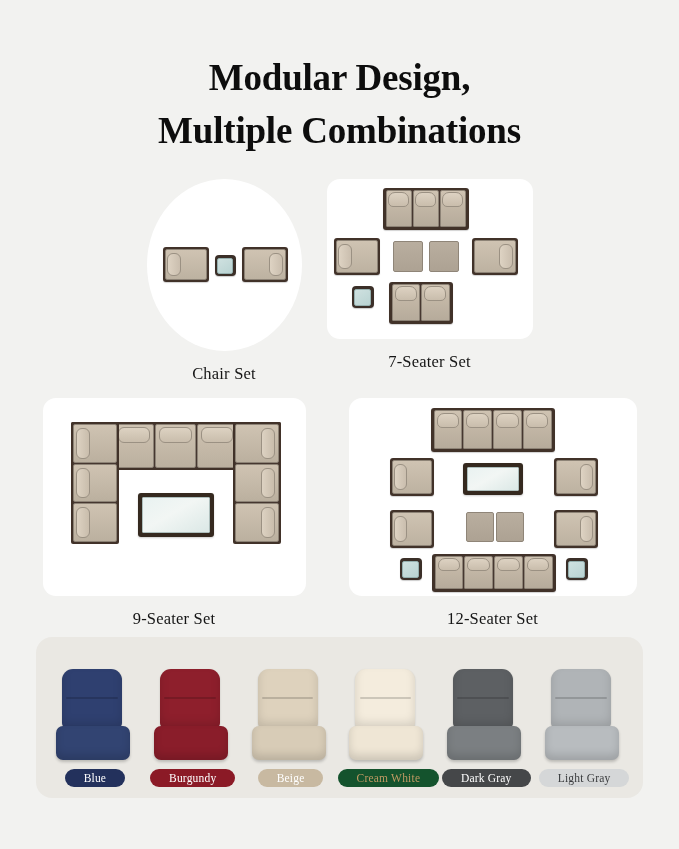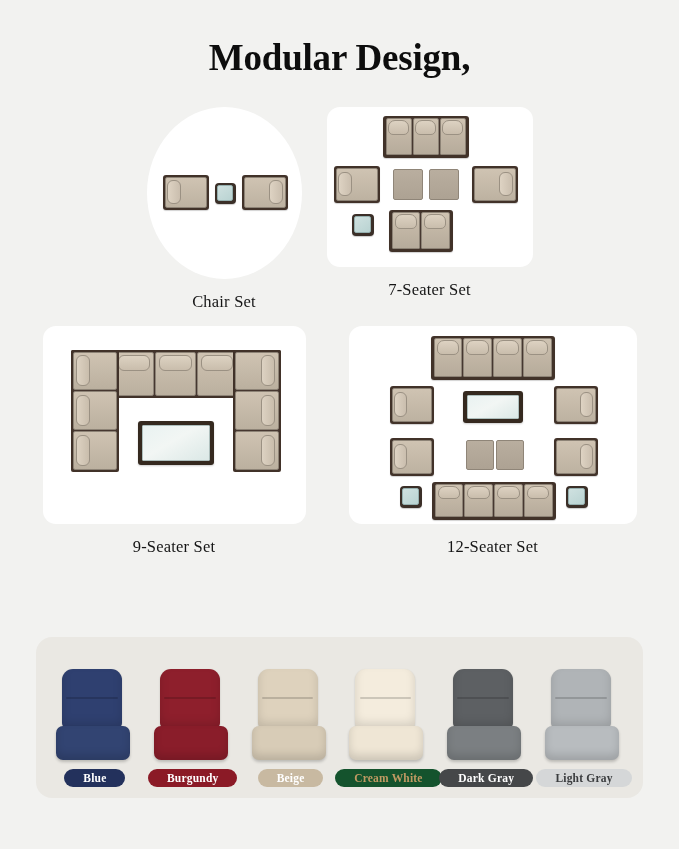--- a/index.html
+++ b/index.html
@@ -9,21 +9,21 @@
     height: 849px;
     background: #f2f2f0;
     font-family: "Liberation Serif", "DejaVu Serif", serif;
     overflow: hidden;
     position: relative;
   }
 
   
   .title-block {
     text-align: center;
-    padding-top: 32px;
+    padding-top: 52px;
   }
   .title-line {
     font-family: "Liberation Serif", "DejaVu Serif", serif;
     font-weight: bold;
     font-size: 37px;
     line-height: 1.42;
     color: #0d0d0d;
     letter-spacing: -0.2px;
   }
 
@@ -227,33 +227,34 @@
   .cushion-seat {
     position: absolute;
     left: 0; bottom: 2px;
     width: 74px; height: 34px;
     border-radius: 7px;
     box-shadow: inset 0 -5px 9px rgba(0,0,0,.14), 0 2px 3px rgba(0,0,0,.2);
   }
 
   .pill {
     font-size: 11.5px;
-    font-weight: bold;
+    font-weight: normal;
     font-family: "Liberation Serif", "DejaVu Serif", serif;
     padding: 3px 19px;
     border-radius: 11px;
     white-space: nowrap;
     letter-spacing: 0.2px;
   }
 </style>
 </head>
 <body>
 
 <div class="title-block">
   <div class="title-line">Modular Design,</div>
+  <div class="title-line">Multiple Combinations</div>
 </div>
 
 <div class="sets-row row-1">
 
   <div class="set-cell">
     <div class="set-card card-circle card-chair">
       <div class="piece chair chair-left" style="left:16px; top:68px; width:46px; height:35px;">
           <div class="chair-inner"></div>
         </div>
       <div class="piece sidetable" style="left:68px; top:76px; width:21px; height:21px;">

